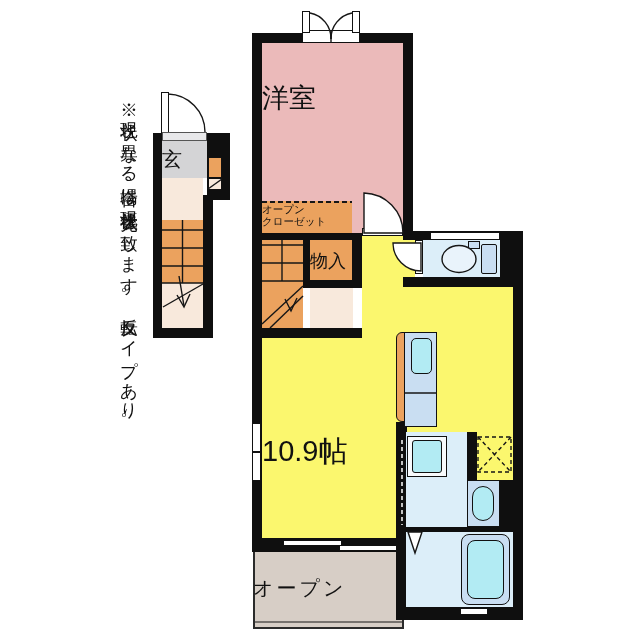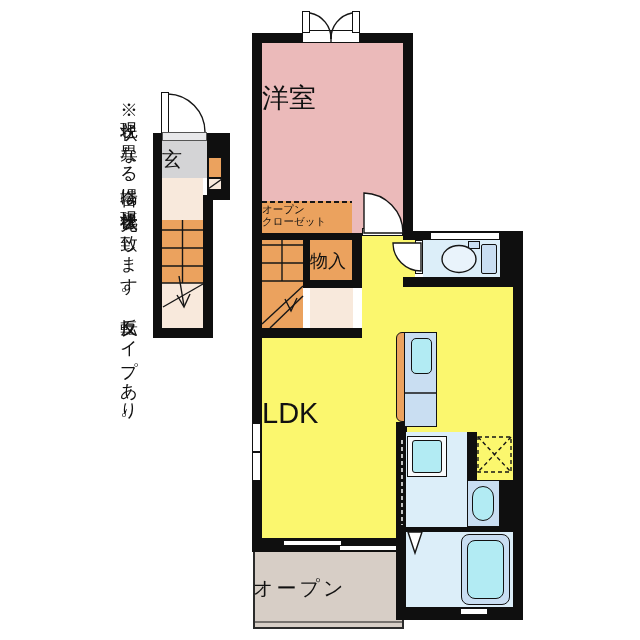--- a/index.html
+++ b/index.html
@@ -155,21 +155,22 @@
     </g>
   </svg>
 
   <div class="lbl vnote" style="left:108px;top:90px;width:38px;height:550px;z-index:5;">※現状と異なる場合は現状優先と致します。反転タイプあり。</div>
 
   <div class="lbl" style="left:262px;top:80px;width:140px;height:80px;font-size:27px;line-height:37px;z-index:5;">
     <span>洋室</span><br>
   </div>
 
   <div class="lbl" style="left:262px;top:394px;width:140px;height:80px;font-size:29px;line-height:38px;z-index:5;">
-    <span>LDK</span><br>
+    <br>
+    <span>10.9帖</span>
   </div>
 
   <div class="lbl" style="left:262px;top:203px;width:90px;height:30px;font-size:10.5px;line-height:12px;z-index:5;">
     <span>オープン</span><br>
     <span>クローゼット</span>
   </div>
 
   <div class="lbl" style="left:310px;top:249px;width:42px;height:22px;font-size:18px;z-index:5;">物入</div>
 
   <div class="lbl" style="left:162px;top:146px;width:45px;height:24px;font-size:20px;z-index:5;">玄</div>

